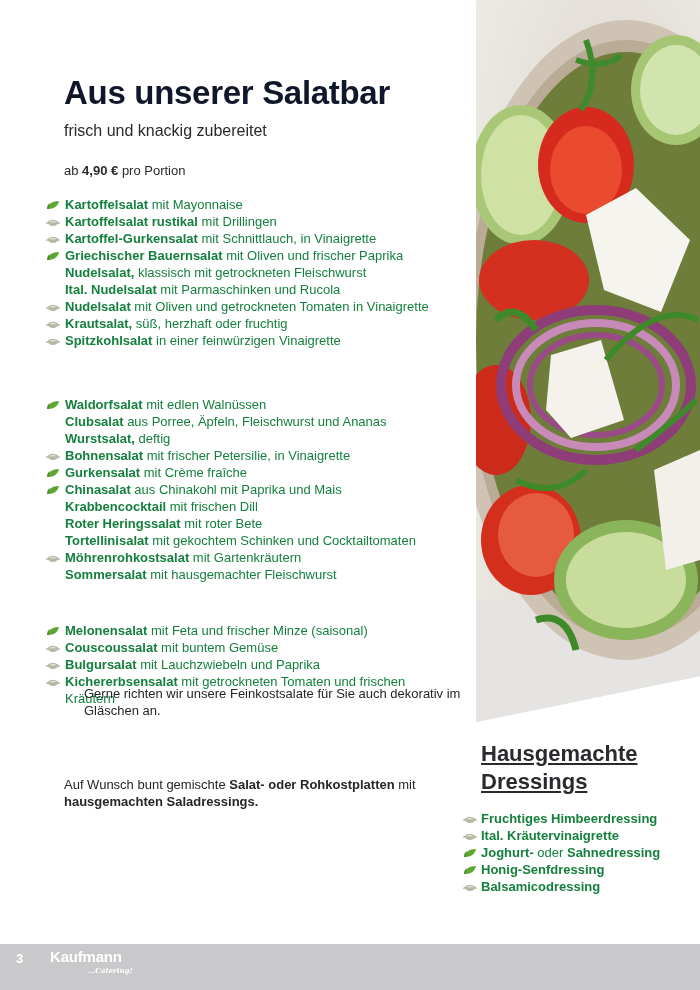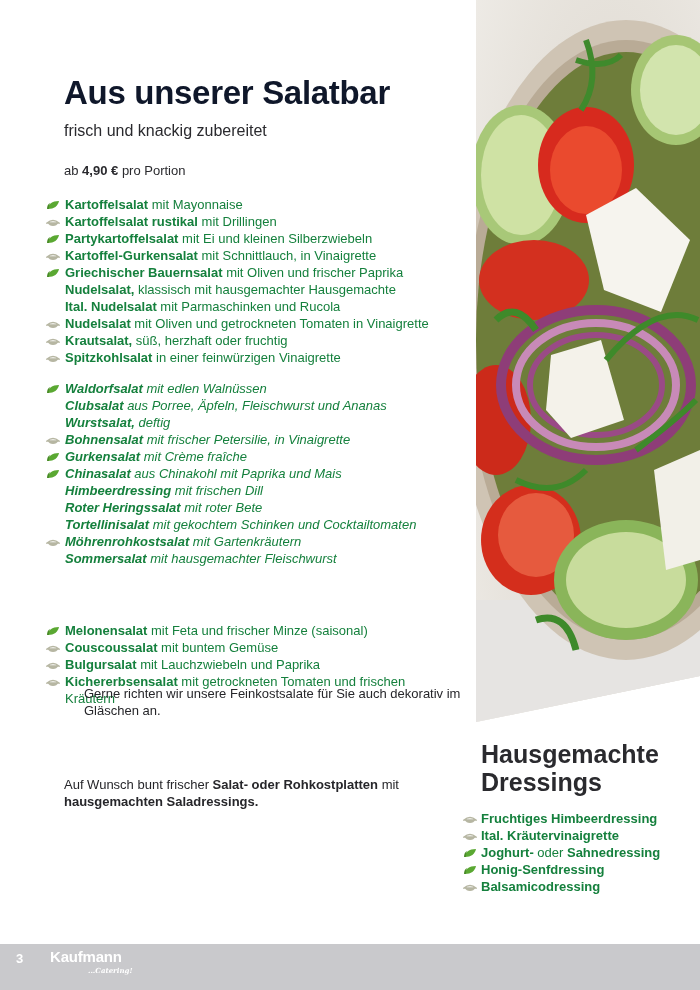--- a/index.html
+++ b/index.html
@@ -11,32 +11,32 @@
     .price { position: absolute; left: 64px; top: 163px; font-size: 13px; color: #2a2a2e; }
     .price b { font-weight: bold; }
 
     .list { position: absolute; left: 46px; list-style: none; }
     .list li { position: relative; padding-left: 19px; font-size: 13px; line-height: 17px; height: 17px; white-space: nowrap; color: #15803d; }
     .list li.tall { height: auto; white-space: normal; width: 400px; }
     .list li b { font-weight: bold; }
     .icon { position: absolute; left: 0; top: 4px; width: 14px; height: 10px; }
 
     #list1 { top: 196px; }
-    #list2 { top: 380px; font-style: italic; }
+    #list2 { top: 396px; }
     #list3 { top: 622px; }
 
     .para { position: absolute; left: 64px; width: 390px; font-size: 13px; line-height: 17px; color: #26262a; }
     #para1 { top: 685px; margin-left: 20px; }
     #para2 { top: 776px; }
 
     .photo { position: absolute; left: 476px; top: 0; width: 224px; height: 722px;
       clip-path: polygon(0 0, 100% 0, 100% 676px, 0 722px);
       background: #e9e6e2; overflow: hidden; }
 
-    .dress-title { position: absolute; left: 481px; top: 740px; font-size: 25px; font-weight: bold; line-height: 28px; color: #2a2a2e; }
+    .dress-title { position: absolute; left: 481px; top: 740px; font-size: 22px; font-weight: bold; line-height: 28px; color: #2a2a2e; text-decoration: underline; }
     #dress-list { top: 810px; left: 463px; }
     #dress-list li { padding-left: 18px; }
 
     .footer { position: absolute; left: 0; top: 944px; width: 700px; height: 46px; background: #c9c9cc; }
     .page-num { position: absolute; left: 16px; top: 7px; font-size: 13px; font-weight: bold; color: #ffffff; }
     .logo { position: absolute; left: 50px; top: 4px; font-size: 15px; font-weight: bold; color: #ffffff; letter-spacing: -0.2px; }
     .logo-sub { position: absolute; left: 88px; top: 22px; font-family: "DejaVu Serif", serif; font-style: italic; font-size: 7px; color: #ffffff; font-weight: bold; }
   </style>
 </head>
 <body>
@@ -52,32 +52,28 @@
 <ul class="list" id="list1">
     <li><svg class="icon" viewBox="0 0 14 10">
         <path d="M2 9 C2 4 6 1 13 1 C12 6 8 9 2 9 Z" fill="#5aa832"></path>
         <path d="M1 9 C1 6 2 4 4 3 C3 5 3 7 3 9 Z" fill="#4a8c28"></path>
       </svg><b>Kartoffelsalat</b><span> mit Mayonnaise</span></li>
     <li><svg class="icon" viewBox="0 0 14 10">
         <path d="M1 6 Q7 1 13 6 Z" fill="none" stroke="#b6b6a2" stroke-width="1.4"></path>
         <path d="M2 6 L12 6 Q11 9 7 9 Q3 9 2 6 Z" fill="#b6b6a2"></path>
       </svg><b>Kartoffelsalat rustikal</b><span> mit Drillingen</span></li>
     <li><svg class="icon" viewBox="0 0 14 10">
-        <path d="M2 9 C2 4 6 1 13 1 C12 6 8 9 2 9 Z" fill="#5aa832"></path>
-        <path d="M1 9 C1 6 2 4 4 3 C3 5 3 7 3 9 Z" fill="#4a8c28"></path>
-      </svg><b>Partykartoffelsalat</b><span> mit Ei und kleinen Silberzwiebeln</span></li>
-    <li><svg class="icon" viewBox="0 0 14 10">
         <path d="M1 6 Q7 1 13 6 Z" fill="none" stroke="#b6b6a2" stroke-width="1.4"></path>
         <path d="M2 6 L12 6 Q11 9 7 9 Q3 9 2 6 Z" fill="#b6b6a2"></path>
       </svg><b>Kartoffel-Gurkensalat</b><span> mit Schnittlauch, in Vinaigrette</span></li>
     <li><svg class="icon" viewBox="0 0 14 10">
         <path d="M2 9 C2 4 6 1 13 1 C12 6 8 9 2 9 Z" fill="#5aa832"></path>
         <path d="M1 9 C1 6 2 4 4 3 C3 5 3 7 3 9 Z" fill="#4a8c28"></path>
       </svg><b>Griechischer Bauernsalat</b><span> mit Oliven und frischer Paprika</span></li>
-    <li><b>Nudelsalat,</b><span> klassisch mit hausgemachter Hausgemachte</span></li>
+    <li><b>Nudelsalat,</b><span> klassisch mit getrockneten Fleischwurst</span></li>
     <li><b>Ital. Nudelsalat</b><span> mit Parmaschinken und Rucola</span></li>
     <li><svg class="icon" viewBox="0 0 14 10">
         <path d="M1 6 Q7 1 13 6 Z" fill="none" stroke="#b6b6a2" stroke-width="1.4"></path>
         <path d="M2 6 L12 6 Q11 9 7 9 Q3 9 2 6 Z" fill="#b6b6a2"></path>
       </svg><b>Nudelsalat</b><span> mit Oliven und getrockneten Tomaten in Vinaigrette</span></li>
     <li><svg class="icon" viewBox="0 0 14 10">
         <path d="M1 6 Q7 1 13 6 Z" fill="none" stroke="#b6b6a2" stroke-width="1.4"></path>
         <path d="M2 6 L12 6 Q11 9 7 9 Q3 9 2 6 Z" fill="#b6b6a2"></path>
       </svg><b>Krautsalat,</b><span> süß, herzhaft oder fruchtig</span></li>
     <li><svg class="icon" viewBox="0 0 14 10">
@@ -97,21 +93,21 @@
         <path d="M2 6 L12 6 Q11 9 7 9 Q3 9 2 6 Z" fill="#b6b6a2"></path>
       </svg><b>Bohnensalat</b><span> mit frischer Petersilie, in Vinaigrette</span></li>
     <li><svg class="icon" viewBox="0 0 14 10">
         <path d="M2 9 C2 4 6 1 13 1 C12 6 8 9 2 9 Z" fill="#5aa832"></path>
         <path d="M1 9 C1 6 2 4 4 3 C3 5 3 7 3 9 Z" fill="#4a8c28"></path>
       </svg><b>Gurkensalat</b><span> mit Crème fraîche</span></li>
     <li><svg class="icon" viewBox="0 0 14 10">
         <path d="M2 9 C2 4 6 1 13 1 C12 6 8 9 2 9 Z" fill="#5aa832"></path>
         <path d="M1 9 C1 6 2 4 4 3 C3 5 3 7 3 9 Z" fill="#4a8c28"></path>
       </svg><b>Chinasalat</b><span> aus Chinakohl mit Paprika und Mais</span></li>
-    <li><b>Himbeerdressing</b><span> mit frischen Dill</span></li>
+    <li><b>Krabbencocktail</b><span> mit frischen Dill</span></li>
     <li><b>Roter Heringssalat</b><span> mit roter Bete</span></li>
     <li><b>Tortellinisalat</b><span> mit gekochtem Schinken und Cocktailtomaten</span></li>
     <li><svg class="icon" viewBox="0 0 14 10">
         <path d="M1 6 Q7 1 13 6 Z" fill="none" stroke="#b6b6a2" stroke-width="1.4"></path>
         <path d="M2 6 L12 6 Q11 9 7 9 Q3 9 2 6 Z" fill="#b6b6a2"></path>
       </svg><b>Möhrenrohkostsalat</b><span> mit Gartenkräutern</span></li>
     <li><b>Sommersalat</b><span> mit hausgemachter Fleischwurst</span></li>
   </ul>
 <ul class="list" id="list3">
     <li><svg class="icon" viewBox="0 0 14 10">
@@ -127,21 +123,21 @@
         <path d="M2 6 L12 6 Q11 9 7 9 Q3 9 2 6 Z" fill="#b6b6a2"></path>
       </svg><b>Bulgursalat</b><span> mit Lauchzwiebeln und Paprika</span></li>
     <li class="tall"><svg class="icon" viewBox="0 0 14 10">
         <path d="M1 6 Q7 1 13 6 Z" fill="none" stroke="#b6b6a2" stroke-width="1.4"></path>
         <path d="M2 6 L12 6 Q11 9 7 9 Q3 9 2 6 Z" fill="#b6b6a2"></path>
       </svg><b>Kichererbsensalat</b><span> mit getrockneten Tomaten und frischen Kräutern</span></li>
   </ul>
 
 <p class="para" id="para1">Gerne richten wir unsere Feinkostsalate für Sie auch dekorativ im Gläschen an.</p>
 <p class="para" id="para2">
-  <span>Auf Wunsch bunt frischer </span><b>Salat- oder Rohkostplatten</b><span> mit </span><b>hausgemachten Saladressings.</b>
+  <span>Auf Wunsch bunt gemischte </span><b>Salat- oder Rohkostplatten</b><span> mit </span><b>hausgemachten Saladressings.</b>
 </p>
 
 <div class="photo" title="Greek salad with tomatoes, cucumber, red onion, feta and arugula in a bowl">
   <svg width="224" height="722" viewBox="0 0 224 722">
     <defs>
       <radialGradient id="bg" cx="0.6" cy="0.5" r="0.8">
         <stop offset="0" stop-color="#d8d2c8"></stop>
           <stop offset="1" stop-color="#eeebe6"></stop>
       </radialGradient>
     </defs>

